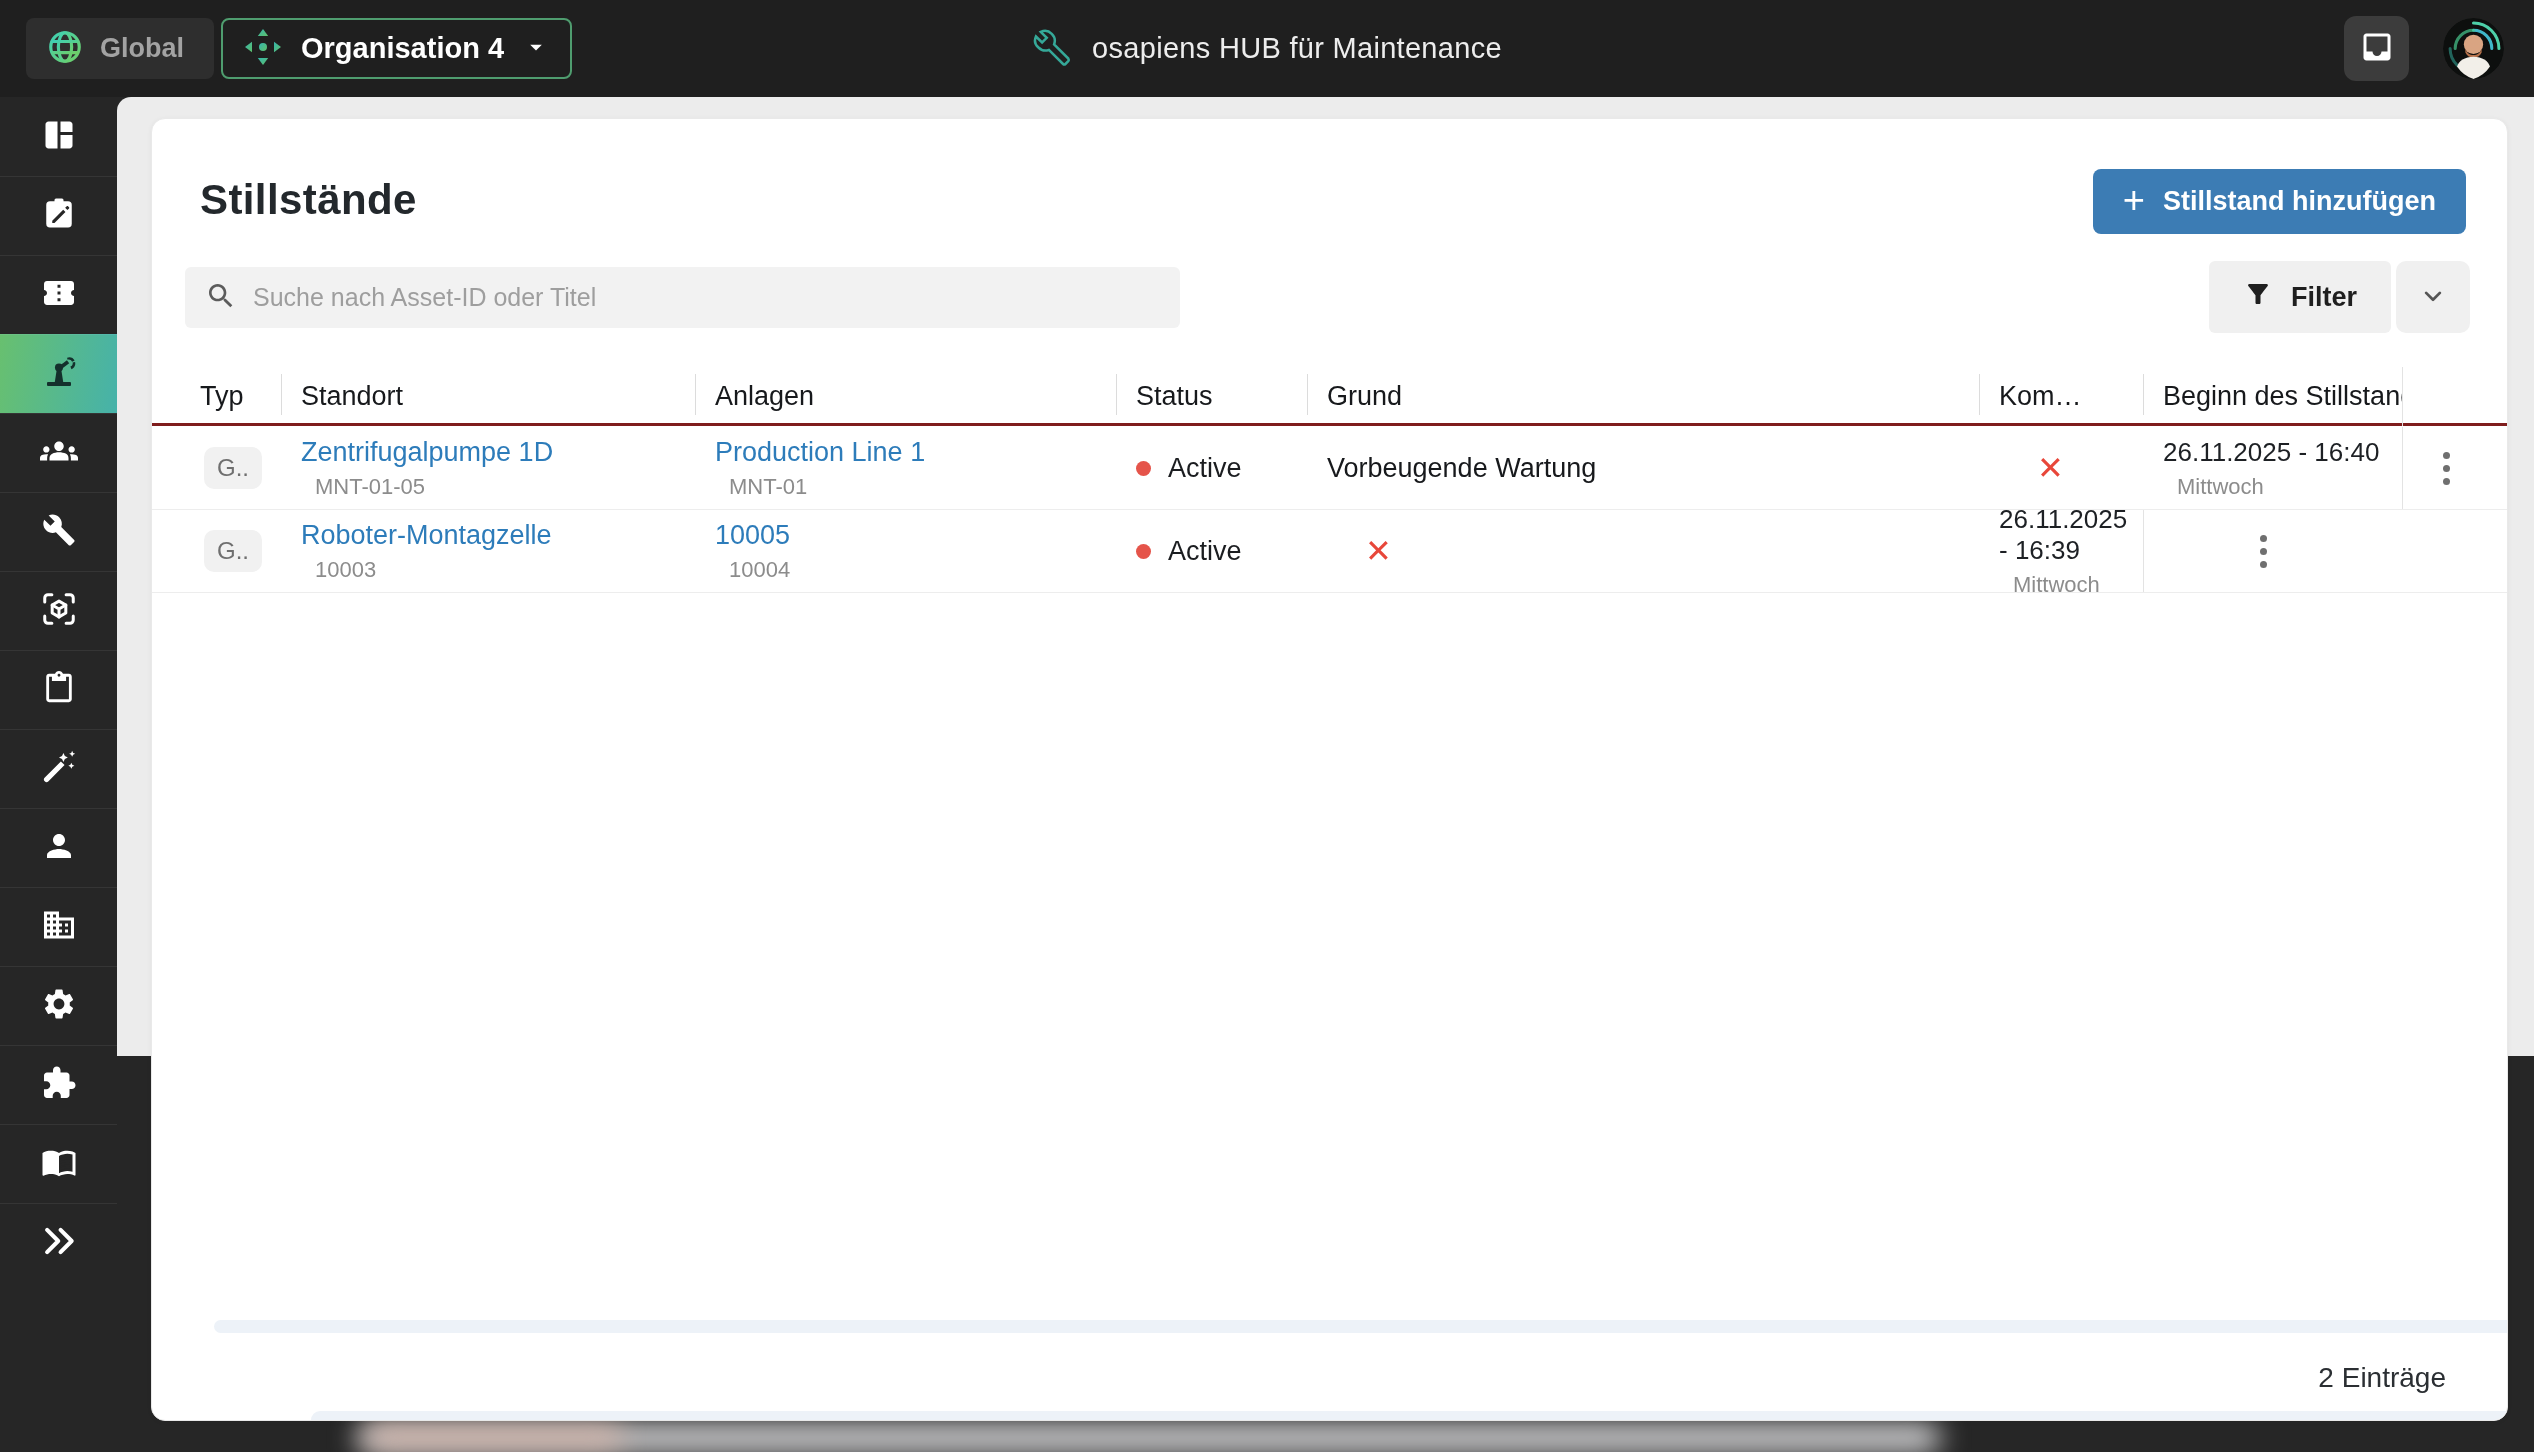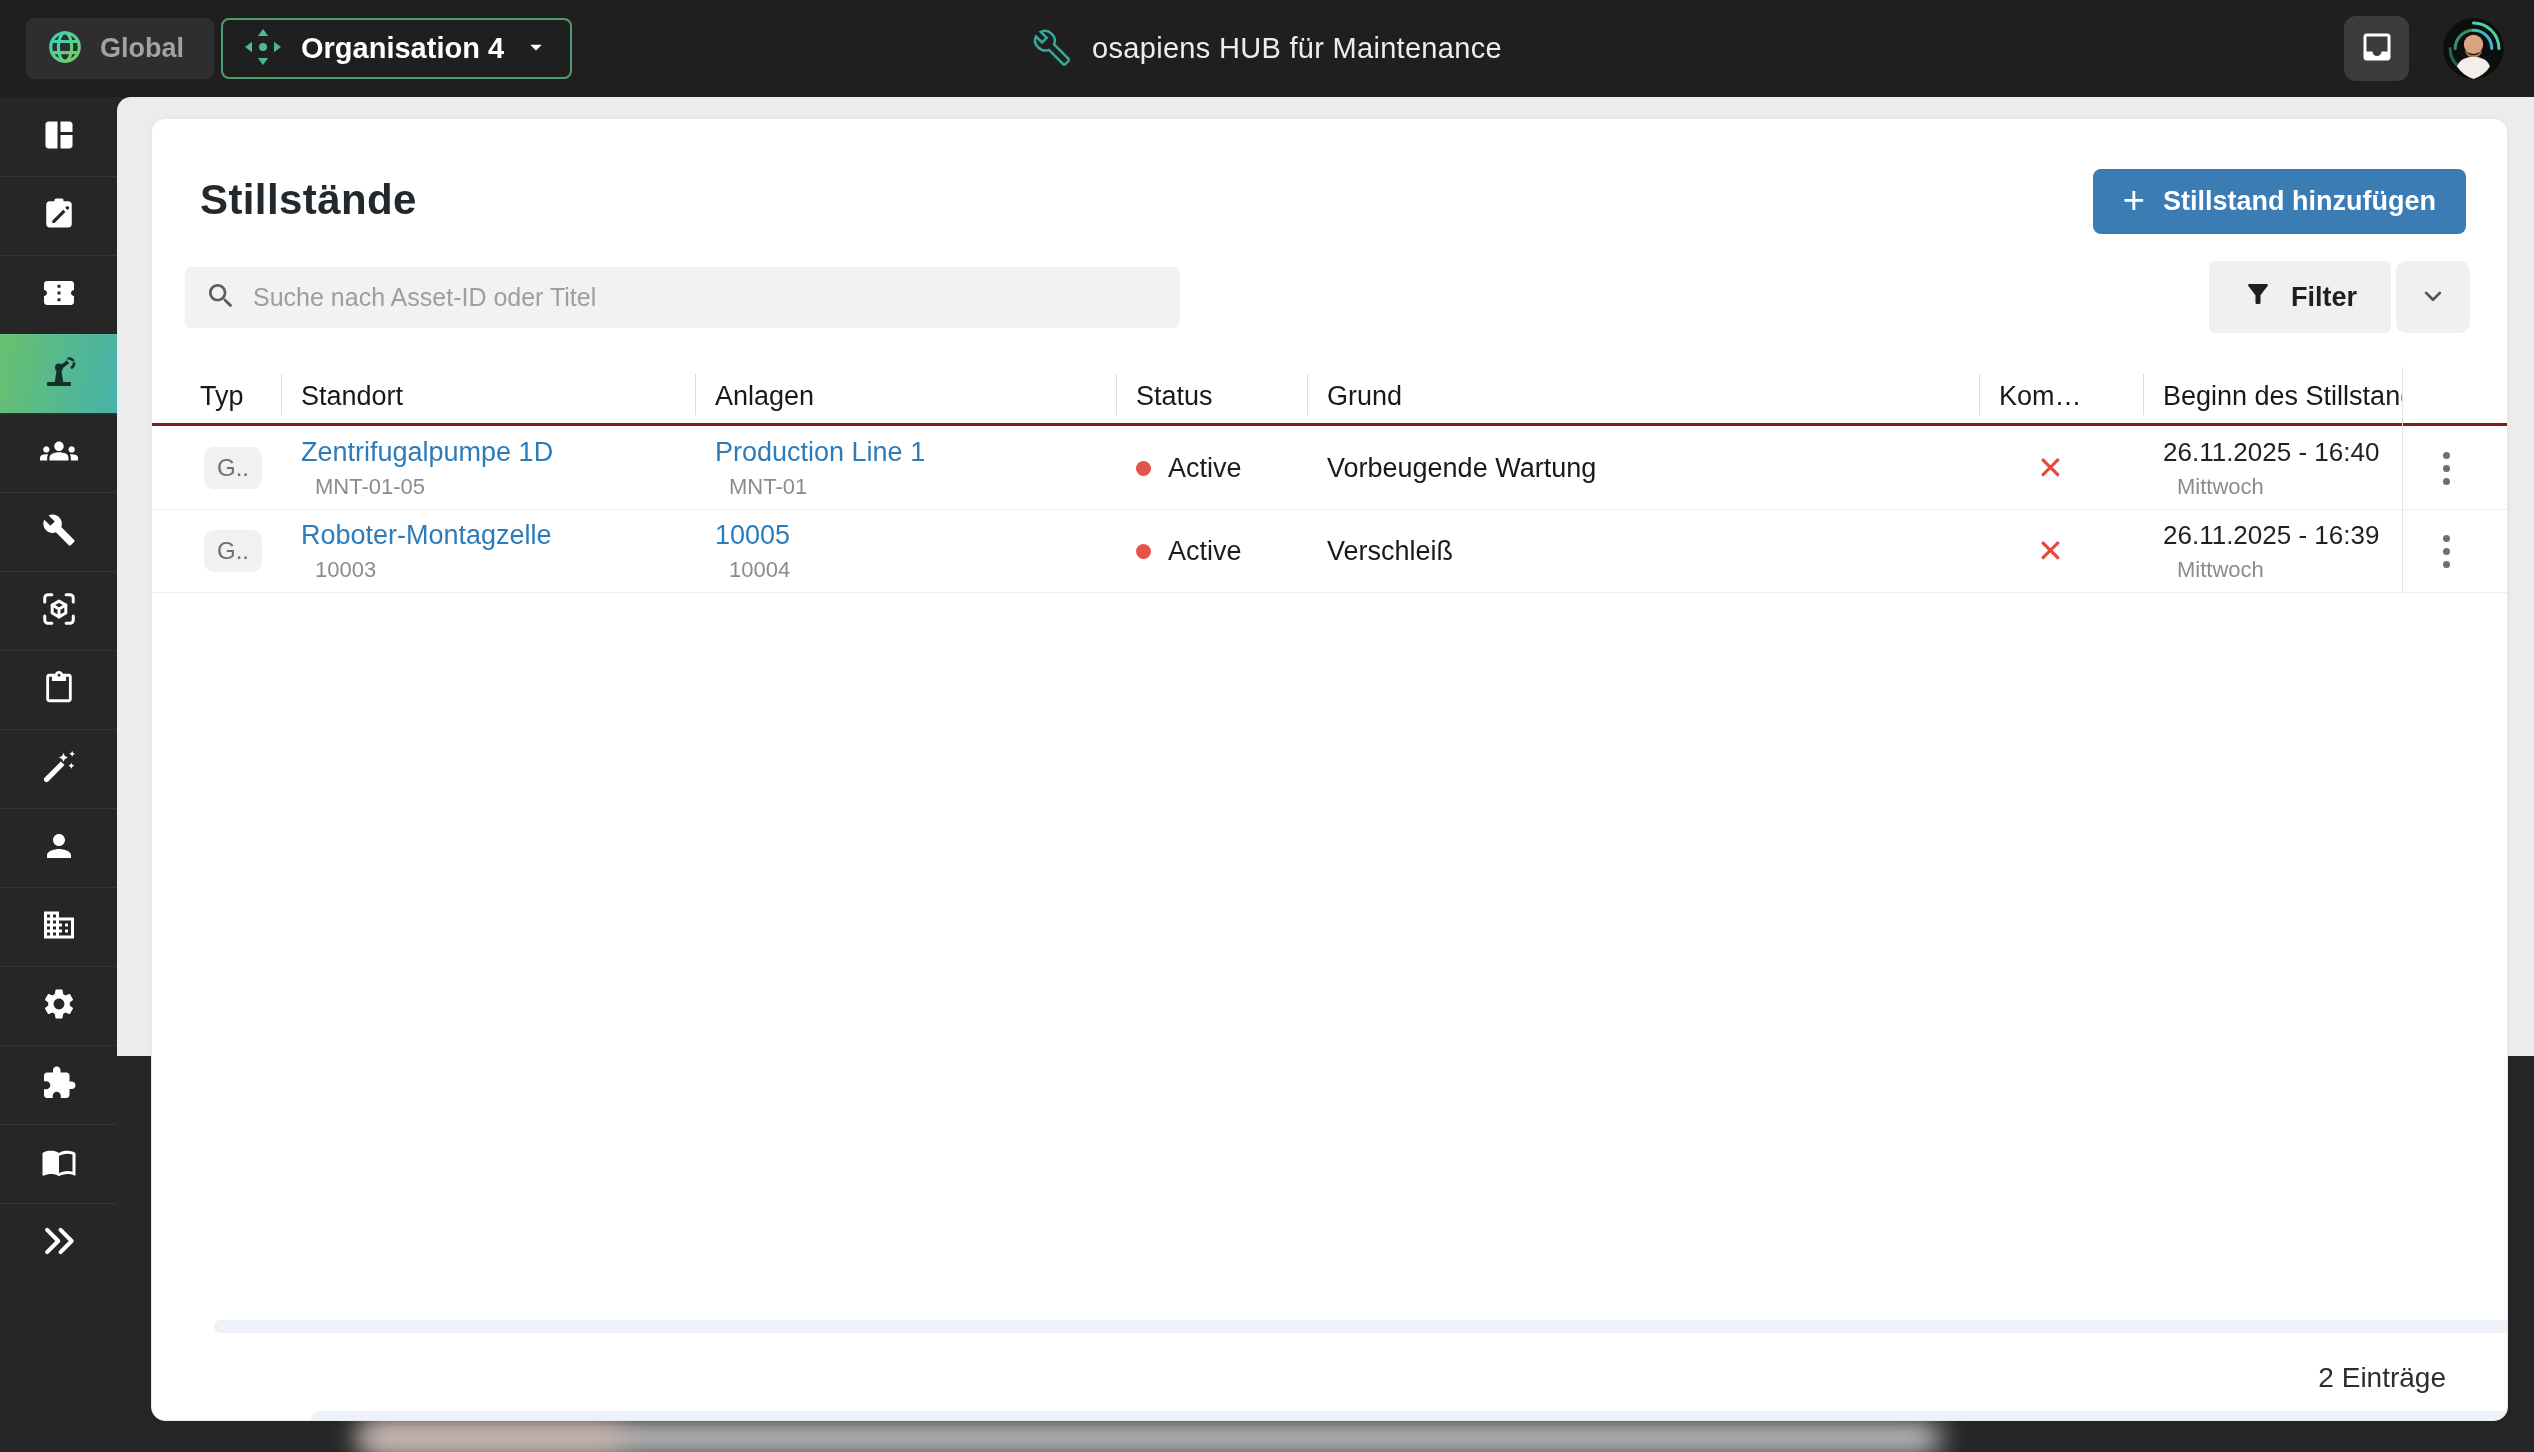--- a/index.html
+++ b/index.html
@@ -413,23 +413,20 @@
         </div>
         <div class="tc tc-two">
           <span class="link">10005</span>
           <span class="sub">10004</span>
         </div>
         <div class="tc">
           <span class="dot"></span>
           <span class="status-txt">Active</span>
         </div>
         <div class="tc">
-          <span class="reason">Verschleiß</span>
-        </div>
-        <div class="tc">
           <span class="x-mark">✕</span>
         </div>
         <div class="tc tc-two">
           <span class="date-main">26.11.2025 - 16:39</span>
           <span class="sub">Mittwoch</span>
         </div>
         <div class="tc tc-actions">
           <span class="kebab">
               <i></i>
               <i></i>

